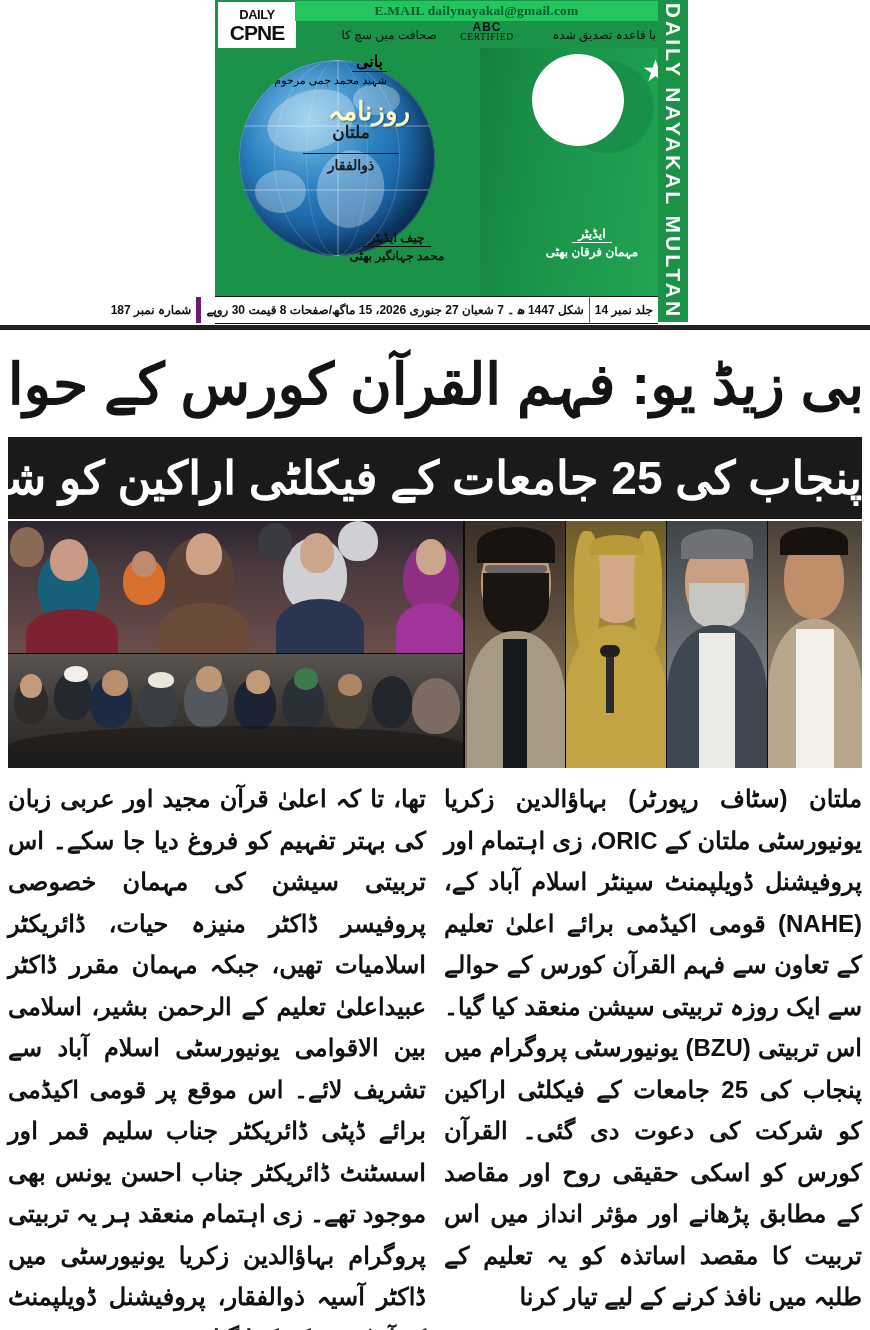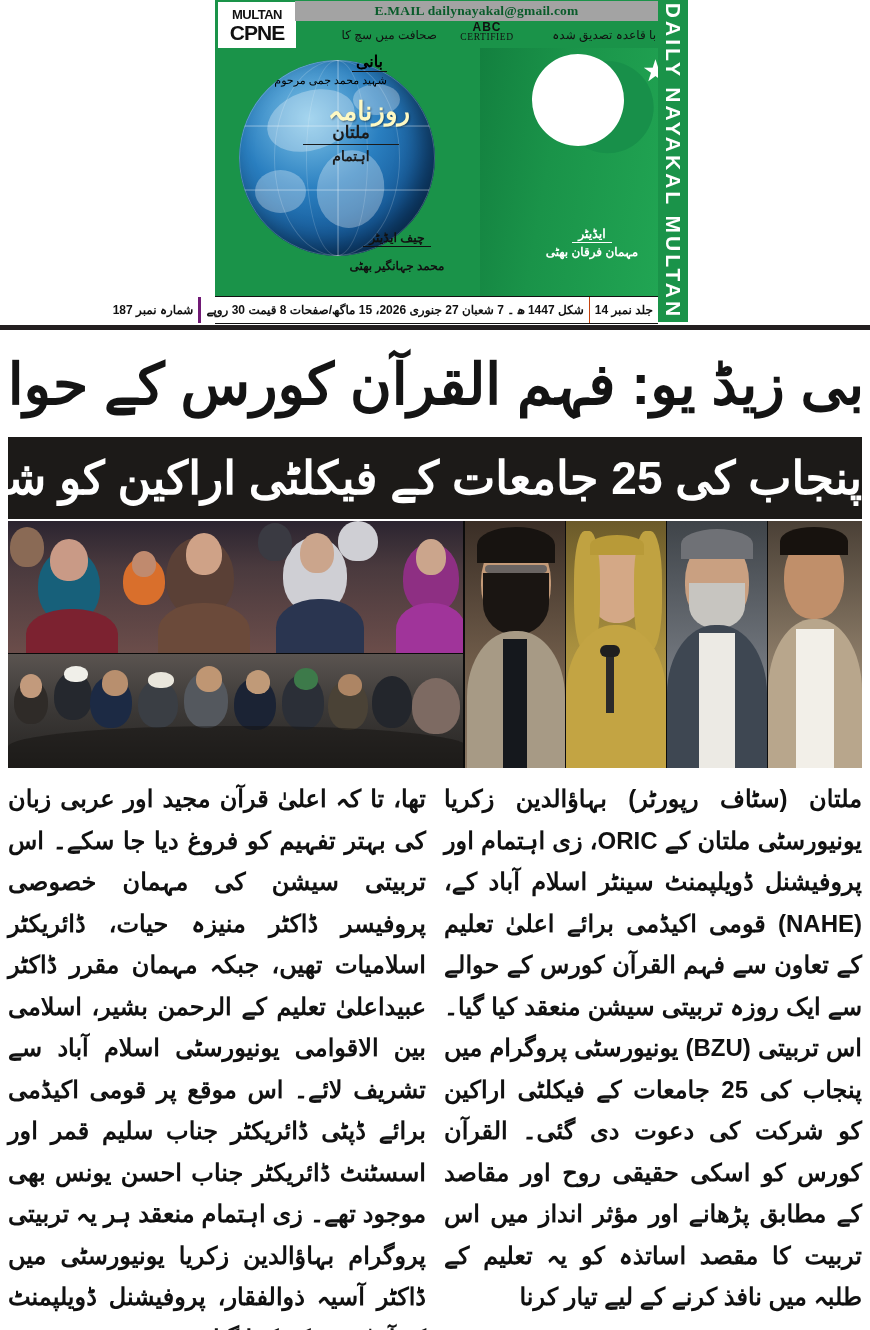--- a/index.html
+++ b/index.html
@@ -6,21 +6,21 @@
   body{width:870px;height:1330px;font-family:"Liberation Sans",sans-serif;overflow:hidden;position:relative;}
   .page{position:relative;width:870px;height:1330px;background:#fff;}
 
   
   .masthead-wrap{position:absolute;left:215px;top:0;width:443px;height:322px;}
   .mh-topbar{position:absolute;left:0;top:0;width:443px;height:48px;background:#1a9349;}
   .cpne-box{position:absolute;left:2px;top:1px;width:78px;height:46px;background:#ffffff;border:1px solid #1a9349;
             display:flex;flex-direction:column;align-items:center;justify-content:center;line-height:1;}
   .cpne-box .m1{font-size:13px;font-weight:bold;color:#111;letter-spacing:-.5px;}
   .cpne-box .m2{font-size:21px;font-weight:bold;color:#111;letter-spacing:-1px;margin-top:1px;}
-  .mh-email{position:absolute;left:80px;top:1px;width:363px;height:20px;background:#a3a3a3;
+  .mh-email{position:absolute;left:80px;top:1px;width:363px;height:20px;background:#22c55e;
             color:#0a5c2b;font-weight:bold;font-size:13.5px;text-align:center;line-height:20px;
             font-family:"Liberation Serif",serif;letter-spacing:.2px;}
   .mh-urdu-left{position:absolute;left:82px;top:24px;width:140px;height:22px;color:#111;font-size:12px;
             text-align:right;direction:rtl;line-height:22px;}
   .mh-abc{position:absolute;left:222px;top:21px;width:100px;text-align:center;color:#111;line-height:1.02;}
   .mh-abc .a1{font-size:12px;font-weight:bold;letter-spacing:1px;font-family:Liberation Sans, sans-serif;}
   .mh-abc .a2{font-size:9.5px;letter-spacing:.6px;font-family:"Liberation Serif",serif;}
   .mh-urdu-right{position:absolute;left:325px;top:24px;width:116px;height:22px;color:#111;font-size:12px;
             text-align:right;direction:rtl;line-height:22px;}
 
@@ -51,35 +51,35 @@
 
   .logo-urdu{position:absolute;right:4px;top:14px;width:420px;text-align:right;direction:rtl;
              color:#ffffff;font-size:150px;line-height:150px;font-weight:bold;
              text-shadow:2px 3px 4px rgba(0,0,0,.35);white-space:nowrap;}
   .logo-rozn{position:absolute;right:248px;top:48px;color:#fef9c3;font-size:26px;direction:rtl;font-weight:bold;
              text-shadow:1px 1px 2px rgba(0,0,0,.4);}
   .bani{position:absolute;left:52px;top:4px;width:120px;text-align:right;direction:rtl;color:#000000;}
   .bani .b1{font-size:16px;font-weight:bold;border-bottom:1.5px solid #111;display:inline-block;padding:0 4px;}
   .bani .b2{font-size:11px;margin-top:2px;}
   .globe-city{position:absolute;left:88px;top:74px;width:96px;text-align:center;direction:rtl;color:#1b1b1b;}
-  .globe-city .c1{font-size:17px;font-weight:bold;border-bottom:1.4px solid #1b1b1b;padding-bottom:1px;}
+  .globe-city .c1{font-size:17px;font-weight:bold;border-bottom:1.4px solid #1b1b1b;padding-bottom:10px;}
   .globe-city .c2{font-size:14px;font-weight:bold;margin-top:3px;}
   .ed-chief{position:absolute;left:118px;top:180px;width:128px;text-align:center;direction:rtl;color:#111;}
   .ed-chief .e1{font-size:12.5px;font-weight:bold;border-bottom:1.3px solid #111;padding:0 6px 1px;display:inline-block;}
-  .ed-chief .e2{font-size:12px;font-weight:bold;margin-top:12px;}
+  .ed-chief .e2{font-size:12px;font-weight:bold;margin-top:2px;}
   .ed-sub{position:absolute;right:6px;top:176px;width:120px;text-align:center;direction:rtl;color:#fff;}
   .ed-sub .e1{font-size:12.5px;font-weight:bold;border-bottom:1.3px solid #fff;padding:0 6px 1px;display:inline-block;}
   .ed-sub .e2{font-size:12px;font-weight:bold;margin-top:2px;}
 
   .mh-dateline{position:absolute;left:0;top:296px;width:443px;height:26px;background:#fff;
                border-top:1px solid #111;border-bottom:1px solid #111;display:flex;direction:rtl;align-items:center;}
   .dl-cell{direction:rtl;color:#111;font-size:12px;font-weight:bold;white-space:nowrap;padding:0 5px;
            display:flex;align-items:center;height:100%;}
   .dl-vol{border-left:1px solid #c2410c;}
-  .dl-mid{flex:1;justify-content:center;border-left:3px solid #701a75;letter-spacing:-.2px;}
+  .dl-mid{flex:1;justify-content:center;border-left:5px solid #701a75;letter-spacing:-.2px;}
   .dl-iss{justify-content:center;}
 
   .vertical-title{position:absolute;left:658px;top:0;width:30px;height:322px;background:#1a9349;}
   .vertical-title span{position:absolute;left:-146px;top:146px;width:322px;height:30px;
         transform:rotate(90deg);color:#fff;font-family:"Liberation Sans",sans-serif;font-weight:bold;
         font-size:21px;letter-spacing:3px;text-align:center;line-height:30px;white-space:nowrap;}
 
   .rule-under-masthead{position:absolute;left:0;top:325px;width:870px;height:5px;background:#231f20;}
 
   
@@ -118,21 +118,21 @@
 </style>
 </head>
 <body>
 
 <div class="page">
 
   <div class="masthead-wrap">
 
     <div class="mh-topbar">
       <div class="cpne-box">
-        <div class="m1">MULTAN</div>
+        <div class="m1">DAILY</div>
         <div class="m2">CPNE</div>
       </div>
       <div class="mh-email">E.MAIL dailynayakal@gmail.com</div>
       <div class="mh-urdu-left">صحافت میں سچ کا علمبردار</div>
       <div class="mh-abc">
         <div class="a1">ABC</div>
         <div class="a2">CERTIFIED</div>
       </div>
       <div class="mh-urdu-right">با قاعدہ تصدیق شدہ اشاعت</div>
     </div>
@@ -158,21 +158,21 @@
 
       <div class="logo-rozn">روزنامہ</div>
 
       <div class="bani">
         <div class="b1">بانی</div>
         <div class="b2">شہید محمد جمی مرحوم</div>
       </div>
 
       <div class="globe-city">
         <div class="c1">ملتان</div>
-        <div class="c2">اہتمام</div>
+        <div class="c2">ذوالفقار</div>
       </div>
 
       <div class="ed-chief">
         <div class="e1">چیف ایڈیٹر</div>
         <div class="e2">محمد جہانگیر بھٹی</div>
       </div>
 
       <div class="ed-sub">
         <div class="e1">ایڈیٹر</div>
         <div class="e2">مہمان فرقان بھٹی</div>

